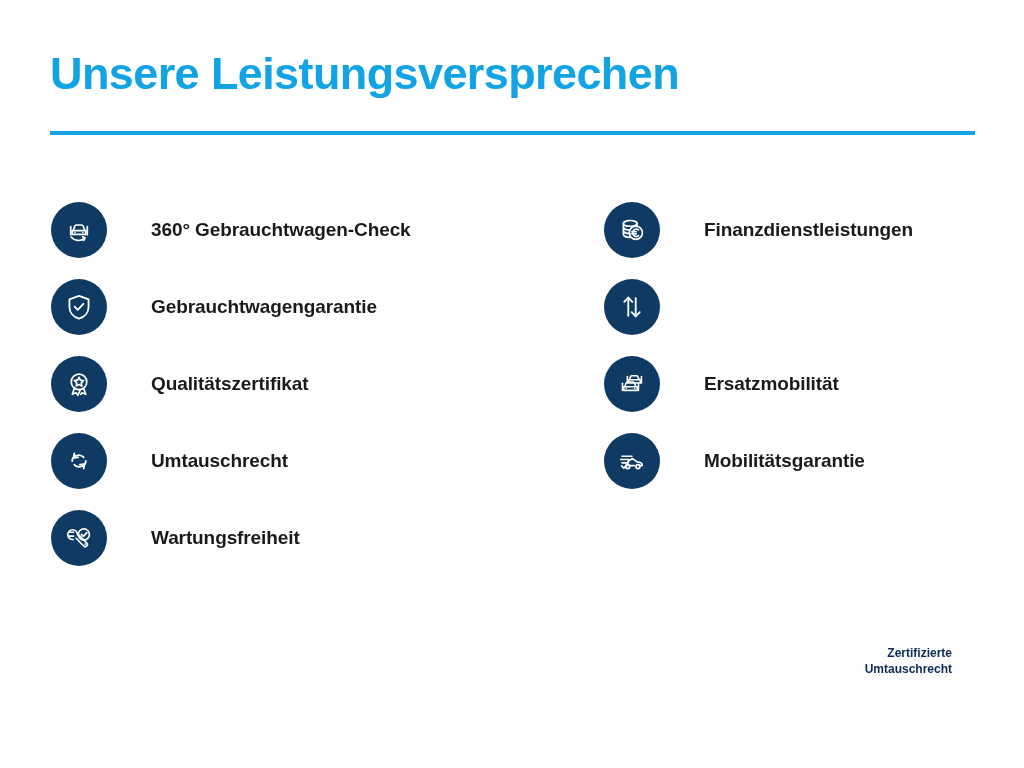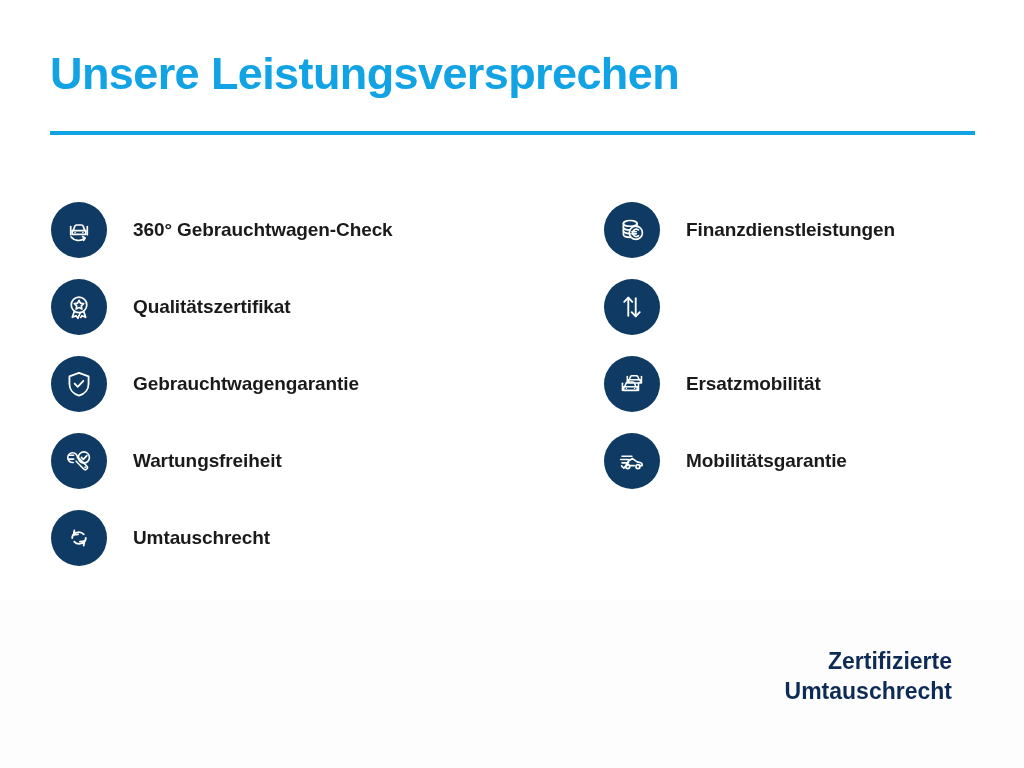--- a/index.html
+++ b/index.html
@@ -86,34 +86,34 @@
     align-items: center;
     justify-content: center;
   }
   .icon-badge svg {
     display: block;
     width: 34px;
     height: 34px;
   }
 
   .promise-label {
-    margin-left: 26px;
+    margin-left: 44px;
     font-size: 19px;
     font-weight: bold;
     color: #1A1A1A;
     letter-spacing: -0.1px;
     white-space: nowrap;
   }
 
   .brand-mark {
     position: absolute;
     right: 72px;
     top: 646px;
     text-align: right;
-    font-size: 23px;
+    font-size: 12px;
     font-weight: bold;
     color: #0E2B56;
     line-height: 1.32;
     white-space: nowrap;
   }
 </style>
 </head>
 <body>
 
 <div class="slide">
@@ -140,66 +140,66 @@
             <path d="M23.8 12.8v7.6"></path>
             <path d="M8.6 22.6a9 9 0 0 0 12.8 1.1"></path>
             <path d="M19.3 22.2l2.4 1.3-1.3 2.3"></path>
           </svg>
         </span>
         <span class="promise-label">360° Gebrauchtwagen-Check</span>
       </div>
 
       <div class="promise-item">
         <span class="icon-badge">
+          <svg viewBox="0 0 32 32" fill="none" stroke="#ffffff" stroke-width="1.7" stroke-linecap="round" stroke-linejoin="round">
+            <path d="M16 5.6l9 3.3v7.1c0 5.1-3.6 9.4-9 11-5.4-1.6-9-5.9-9-11V8.9z"></path>
+            <path d="M11.9 15.6l2.9 3 5.3-5.6"></path>
+          </svg>
+        </span>
+        <span class="promise-label">Gebrauchtwagengarantie</span>
+      </div>
+
+      <div class="promise-item">
+        <span class="icon-badge">
           <svg viewBox="0 0 32 32" fill="none" stroke="#ffffff" stroke-width="1.6" stroke-linecap="round" stroke-linejoin="round">
             <circle cx="16" cy="14" r="7.3"></circle>
             <path d="M16 9.7l1.33 2.72 3 .43-2.17 2.1.51 2.98L16 16.52l-2.67 1.41.51-2.98-2.17-2.1 3-.43z"></path>
             <path d="M11.6 20.1l-1.9 5.6 3.5-1.5 1.8 2.4 2.1-5.1"></path>
             <path d="M20.4 20.1l1.9 5.6-3.5-1.5-1.2 1.6"></path>
           </svg>
         </span>
         <span class="promise-label">Qualitätszertifikat</span>
       </div>
 
       <div class="promise-item">
         <span class="icon-badge">
           <svg viewBox="0 0 32 32" fill="none" stroke="#ffffff" stroke-width="1.7" stroke-linecap="round" stroke-linejoin="round">
-            <path d="M16 5.6l9 3.3v7.1c0 5.1-3.6 9.4-9 11-5.4-1.6-9-5.9-9-11V8.9z"></path>
-            <path d="M11.9 15.6l2.9 3 5.3-5.6"></path>
-          </svg>
-        </span>
-        <span class="promise-label">Gebrauchtwagengarantie</span>
+            <path d="M20.5 12.6a6 6 0 0 0-9.4.3"></path>
+            <path d="M11.6 8.9l-0.7 4.2 4.2-0.6"></path>
+            <path d="M11.5 19.4a6 6 0 0 0 9.4-0.3"></path>
+            <path d="M20.4 23.1l0.7-4.2-4.2 0.6"></path>
+            <path d="M9.6 16a5.4 5.4 0 0 1 3.1-4.9"></path>
+            <path d="M22.4 16a5.4 5.4 0 0 1-3.1 4.9"></path>
+          </svg>
+        </span>
+        <span class="promise-label">Umtauschrecht</span>
       </div>
 
       <div class="promise-item">
         <span class="icon-badge">
           <svg viewBox="0 0 32 32" fill="none" stroke="#ffffff" stroke-width="1.55" stroke-linecap="round" stroke-linejoin="round">
             <path d="M14.6 13.1a4.6 4.6 0 1 0-4.1 4.3"></path>
             <path d="M6.6 10.6h4.4M6.6 14.2h4.4"></path>
             <path d="M13.3 16.2l7.1 7.3a2 2 0 0 0 2.9-2.8l-7.2-7.2"></path>
             <circle cx="21.8" cy="21.9" r="0.85" fill="#ffffff" stroke="none"></circle>
             <circle cx="20.6" cy="12.6" r="5.2"></circle>
             <path d="M18.3 12.6l1.8 1.9 3.3-3.6"></path>
           </svg>
         </span>
         <span class="promise-label">Wartungsfreiheit</span>
-      </div>
-
-      <div class="promise-item">
-        <span class="icon-badge">
-          <svg viewBox="0 0 32 32" fill="none" stroke="#ffffff" stroke-width="1.7" stroke-linecap="round" stroke-linejoin="round">
-            <path d="M20.5 12.6a6 6 0 0 0-9.4.3"></path>
-            <path d="M11.6 8.9l-0.7 4.2 4.2-0.6"></path>
-            <path d="M11.5 19.4a6 6 0 0 0 9.4-0.3"></path>
-            <path d="M20.4 23.1l0.7-4.2-4.2 0.6"></path>
-            <path d="M9.6 16a5.4 5.4 0 0 1 3.1-4.9"></path>
-            <path d="M22.4 16a5.4 5.4 0 0 1-3.1 4.9"></path>
-          </svg>
-        </span>
-        <span class="promise-label">Umtauschrecht</span>
       </div>
 
     </div>
 
     <div class="column right">
 
       <div class="promise-item">
         <span class="icon-badge">
           <svg viewBox="0 0 32 32" fill="none" stroke="#ffffff" stroke-width="1.55" stroke-linecap="round" stroke-linejoin="round">
             <ellipse cx="14.3" cy="9.8" rx="6.4" ry="2.7"></ellipse>

